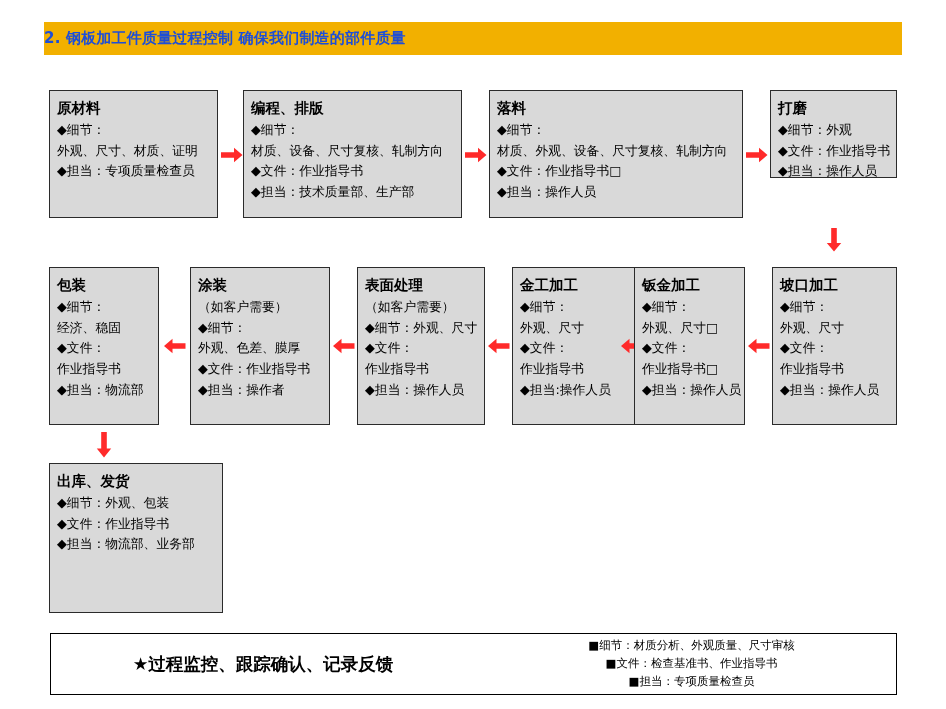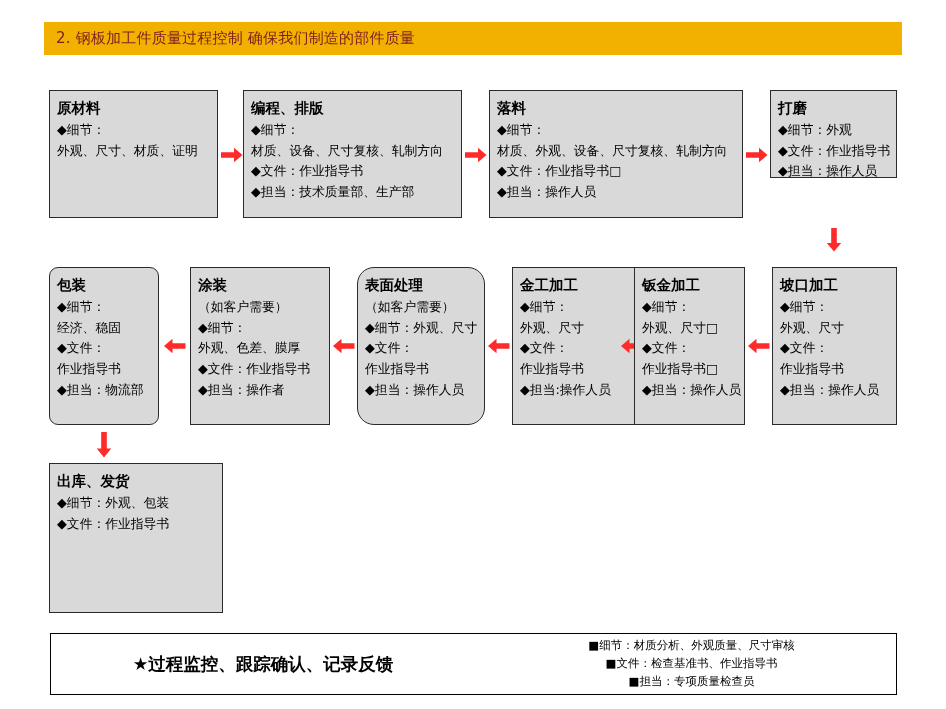--- a/index.html
+++ b/index.html
@@ -22,23 +22,23 @@
     left: 44px;
     top: 22px;
     width: 858px;
     height: 33px;
     background: #F2B000;
     display: flex;
     align-items: center;
   }
   #header-banner .title-text {
     font-size: 15px;
-    font-weight: 400;
-    color: #7f1d1d;
-    padding-left: 12px;
+    font-weight: 700;
+    color: #1d4ed8;
+    padding-left: 0;
     letter-spacing: 0.2px;
     white-space: nowrap;
   }
 
   
   .proc-box {
     position: absolute;
     background: #D9D9D9;
     border: 1.5px solid #2b2b2b;
     box-sizing: border-box;
@@ -101,20 +101,21 @@
 <body>
 
 <div id="header-banner">
   <span class="title-text">2. 钢板加工件质量过程控制  确保我们制造的部件质量</span>
 </div>
 
 <div class="proc-box" style="left:49px; top:90px; width:169px; height:128px;">
   <div class="proc-title">原材料</div>
   <div class="proc-line">◆细节：</div>
   <div class="proc-line">外观、尺寸、材质、证明</div>
+  <div class="proc-line">◆担当：专项质量检查员</div>
 </div>
 
 <div class="arrow" style="left:221px; top:147px;">
   <svg width="22" height="16" viewBox="0 0 22 16">
       <path d="M0 5.2 H13 V0.8 L21.5 8 L13 15.2 V10.8 H0 Z" fill="#FF2A2A"></path>
     </svg>
 </div>
 
 <div class="proc-box" style="left:243px; top:90px; width:219px; height:128px;">
   <div class="proc-title">编程、排版</div>
@@ -150,21 +151,21 @@
   <div class="proc-line">◆文件：作业指导书</div>
   <div class="proc-line">◆担当：操作人员</div>
 </div>
 
 <div class="arrow" style="left:826px; top:228px;">
   <svg width="16" height="24" viewBox="0 0 16 24">
       <path d="M5.2 0 H10.8 V15 H15.2 L8 23.5 L0.8 15 H5.2 Z" fill="#FF2A2A"></path>
     </svg>
 </div>
 
-<div class="proc-box" style="left:49px; top:267px; width:110px; height:158px;border-radius:9px;">
+<div class="proc-box" style="left:49px; top:267px; width:110px; height:158px;">
   <div class="proc-title">包装</div>
   <div class="proc-line">◆细节：</div>
   <div class="proc-line">经济、稳固</div>
   <div class="proc-line">◆文件：</div>
   <div class="proc-line">作业指导书</div>
   <div class="proc-line">◆担当：物流部</div>
 </div>
 
 <div class="arrow" style="left:164px; top:338px;">
   <svg width="22" height="16" viewBox="0 0 22 16">
@@ -180,21 +181,21 @@
   <div class="proc-line">◆文件：作业指导书</div>
   <div class="proc-line">◆担当：操作者</div>
 </div>
 
 <div class="arrow" style="left:333px; top:338px;">
   <svg width="22" height="16" viewBox="0 0 22 16">
       <path d="M21.5 5.2 H8.5 V0.8 L0 8 L8.5 15.2 V10.8 H21.5 Z" fill="#FF2A2A"></path>
     </svg>
 </div>
 
-<div class="proc-box" style="left:357px; top:267px; width:128px; height:158px;border-radius:17px;">
+<div class="proc-box" style="left:357px; top:267px; width:128px; height:158px;">
   <div class="proc-title">表面处理</div>
   <div class="proc-line">（如客户需要）</div>
   <div class="proc-line">◆细节：外观、尺寸</div>
   <div class="proc-line">◆文件：</div>
   <div class="proc-line">作业指导书</div>
   <div class="proc-line">◆担当：操作人员</div>
 </div>
 
 <div class="arrow" style="left:488px; top:338px;">
   <svg width="22" height="16" viewBox="0 0 22 16">
@@ -244,20 +245,21 @@
 <div class="arrow" style="left:96px; top:432px;">
   <svg width="16" height="26" viewBox="0 0 16 26">
       <path d="M5.2 0 H10.8 V16.5 H15.2 L8 25.5 L0.8 16.5 H5.2 Z" fill="#FF2A2A"></path>
     </svg>
 </div>
 
 <div class="proc-box" style="left:49px; top:463px; width:174px; height:150px;">
   <div class="proc-title">出库、发货</div>
   <div class="proc-line">◆细节：外观、包装</div>
   <div class="proc-line">◆文件：作业指导书</div>
+  <div class="proc-line">◆担当：物流部、业务部</div>
 </div>
 
 <div id="footer-box">
   <div id="footer-left">★过程监控、跟踪确认、记录反馈</div>
   <div id="footer-right">
     <div class="footer-line">■细节：材质分析、外观质量、尺寸审核</div>
     <div class="footer-line">■文件：检查基准书、作业指导书</div>
     <div class="footer-line">■担当：专项质量检查员</div>
   </div>
 </div>

